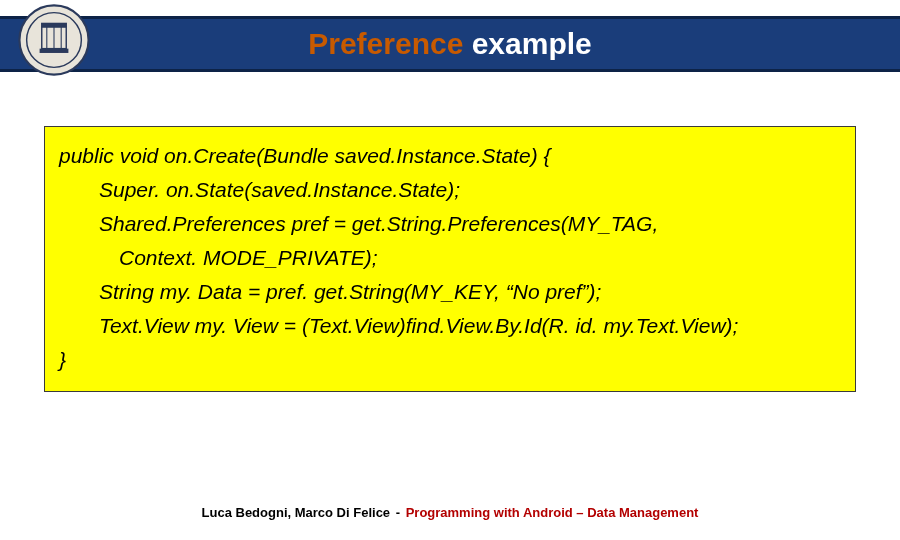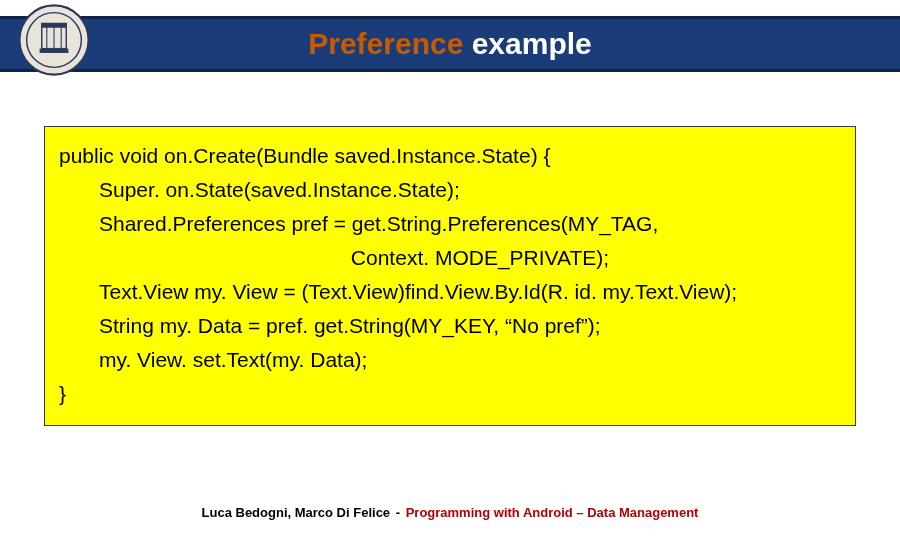--- a/index.html
+++ b/index.html
@@ -55,23 +55,23 @@
     left: 44px;
     width: 812px;
     background: #ffff00;
     border: 1px solid #3a3a3a;
     box-sizing: border-box;
     padding: 12px 14px 14px 14px;
     font-size: 21px;
     line-height: 1.62;
     color: #000;
   }
-  .code-line { white-space: pre-wrap; }
+  .code-line { white-space: pre-wrap; font-style: italic; }
   .indent1 { padding-left: 40px; }
-  .indent2 { padding-left: 60px; text-align: center; }
+  .indent2 { padding-left: 60px; }
   .footer {
     position: absolute;
     bottom: 20px;
     left: 0;
     width: 100%;
     text-align: center;
     font-size: 13px;
   }
   .footer .authors {
     font-weight: bold;
@@ -109,23 +109,22 @@
     <div class="slide-title">
       <span class="accent">Preference</span><span> example</span>
     </div>
   </div>
 
   <div class="code-box">
     <div class="code-line">public void on.Create(Bundle saved.Instance.State) {</div>
     <div class="code-line indent1">Super. on.State(saved.Instance.State);</div>
     <div class="code-line indent1">Shared.Preferences pref = get.String.Preferences(MY_TAG,</div>
     <div class="code-line indent2">Context. MODE_PRIVATE);</div>
+    <div class="code-line indent1">String my. Data = pref. get.String(MY_KEY, “No pref”);</div>
     <div class="code-line indent1">Text.View my. View = (Text.View)find.View.By.Id(R. id. my.Text.View);</div>
-    <div class="code-line indent1">String my. Data = pref. get.String(MY_KEY, “No pref”);</div>
-    <div class="code-line indent1">my. View. set.Text(my. Data);</div>
     <div class="code-line">}</div>
   </div>
 
   <div class="footer">
     <span class="authors">Luca Bedogni, Marco Di Felice</span><span class="dash"> - </span><span class="topic">Programming with Android – Data Management</span>
   </div>
 
 </div>
 
 </body></html>

